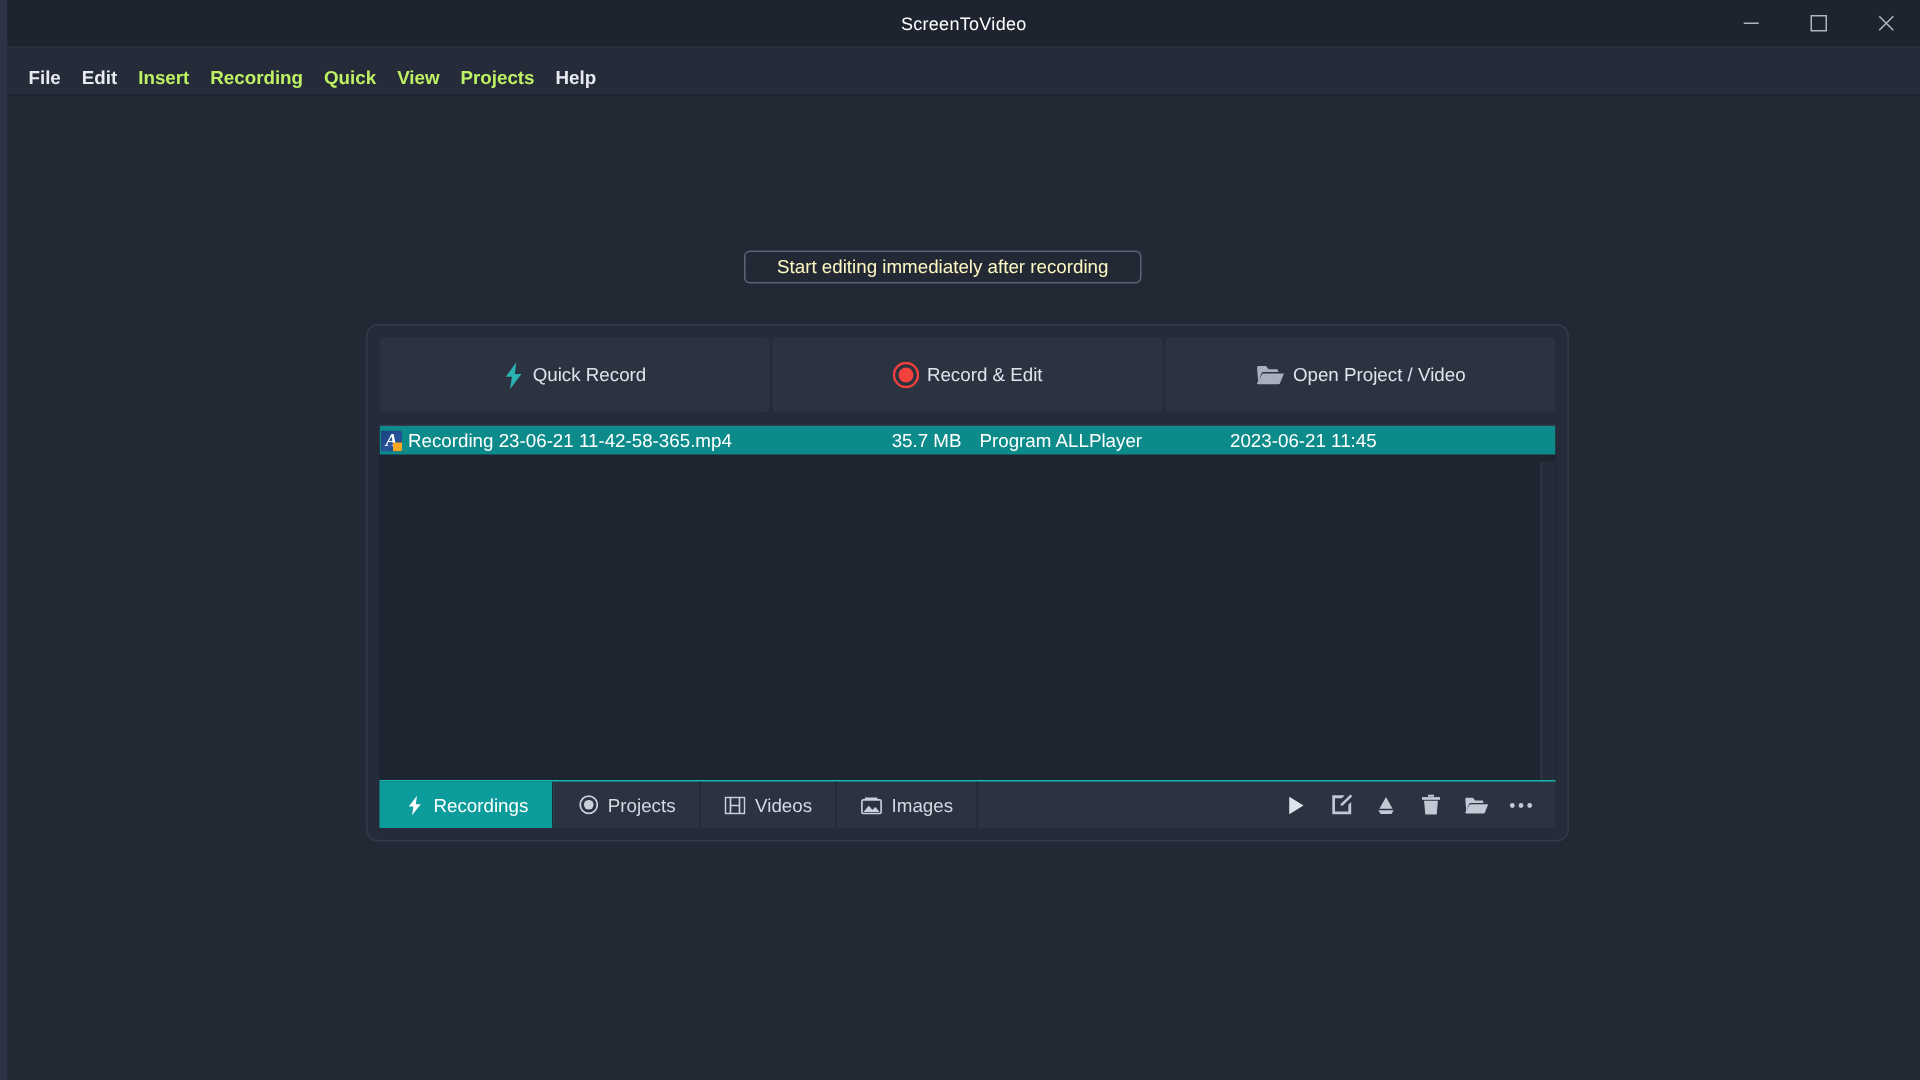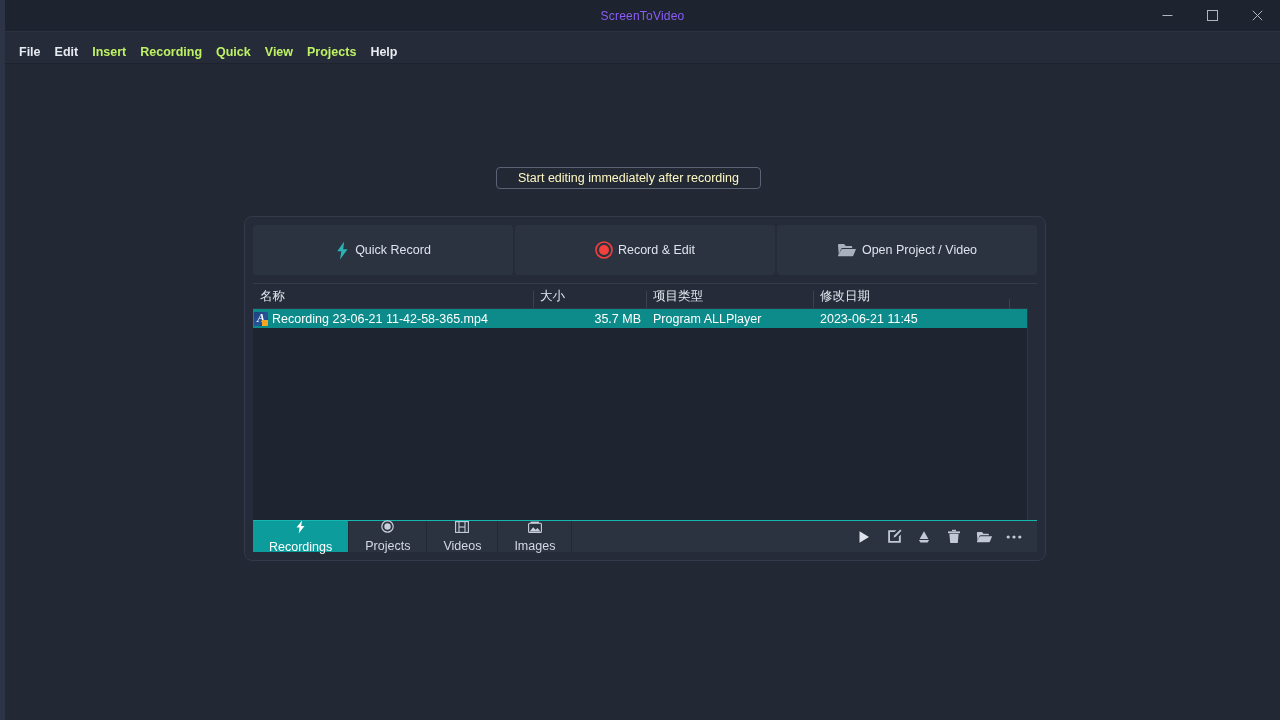--- a/index.html
+++ b/index.html
@@ -31,21 +31,21 @@
     position: relative;
     height: 31px;
     background: #1e242f;
     display: flex;
     align-items: center;
     justify-content: center;
     border-bottom: 1px solid #2b3240;
   }
   .titlebar-title {
     font-size: 12px;
-    color: #8b5cf6;
+    color: #ffffff;
     letter-spacing: 0.2px;
     user-select: none;
   }
   .window-controls {
     position: absolute;
     right: 0; top: 0;
     height: 31px;
     display: flex;
     align-items: stretch;
   }
@@ -269,21 +269,20 @@
   .tab {
     display: flex;
     align-items: center;
     justify-content: center;
     gap: 6px;
     padding: 0 16px;
     font-size: 12.5px;
     color: #d3d9e3;
     border-right: 1px solid #232936;
     user-select: none;
-    flex-direction: column;
   }
   .tab.active {
     background: #0d9c9c;
     color: #ffffff;
   }
   .tab-icon {
     display: flex;
     align-items: center;
     justify-content: center;
     width: 14px; height: 14px;
@@ -377,27 +376,20 @@
             </svg>
           </span>
           <span class="action-label">Open Project / Video</span>
         </div>
 
 
       </div>
 
       <div class="list-wrap">
 
-        <div class="list-header">
-          <div class="col col-name">名称</div>
-          <div class="col col-size">大小</div>
-          <div class="col col-type">项目类型</div>
-          <div class="col col-date">修改日期</div>
-          <div class="col col-extra"></div>
-        </div>
 
         <div class="list-body">
           <div class="row">
             <div class="cell cell-name">
               <span class="file-icon">
                 <span class="glyph">A</span>
                 <span class="corner"></span>
               </span>
               <span>Recording 23-06-21 11-42-58-365.mp4</span>
             </div>

